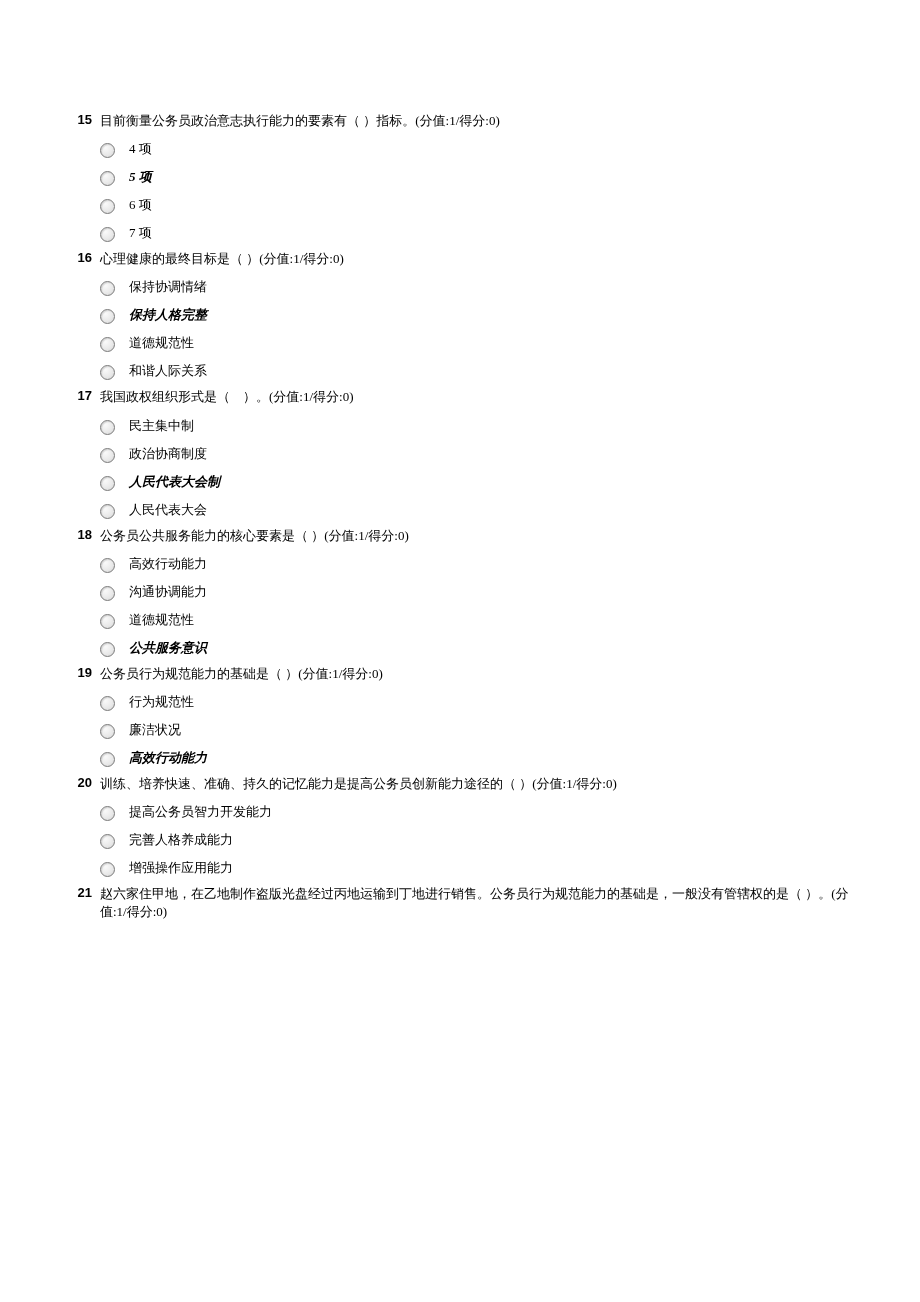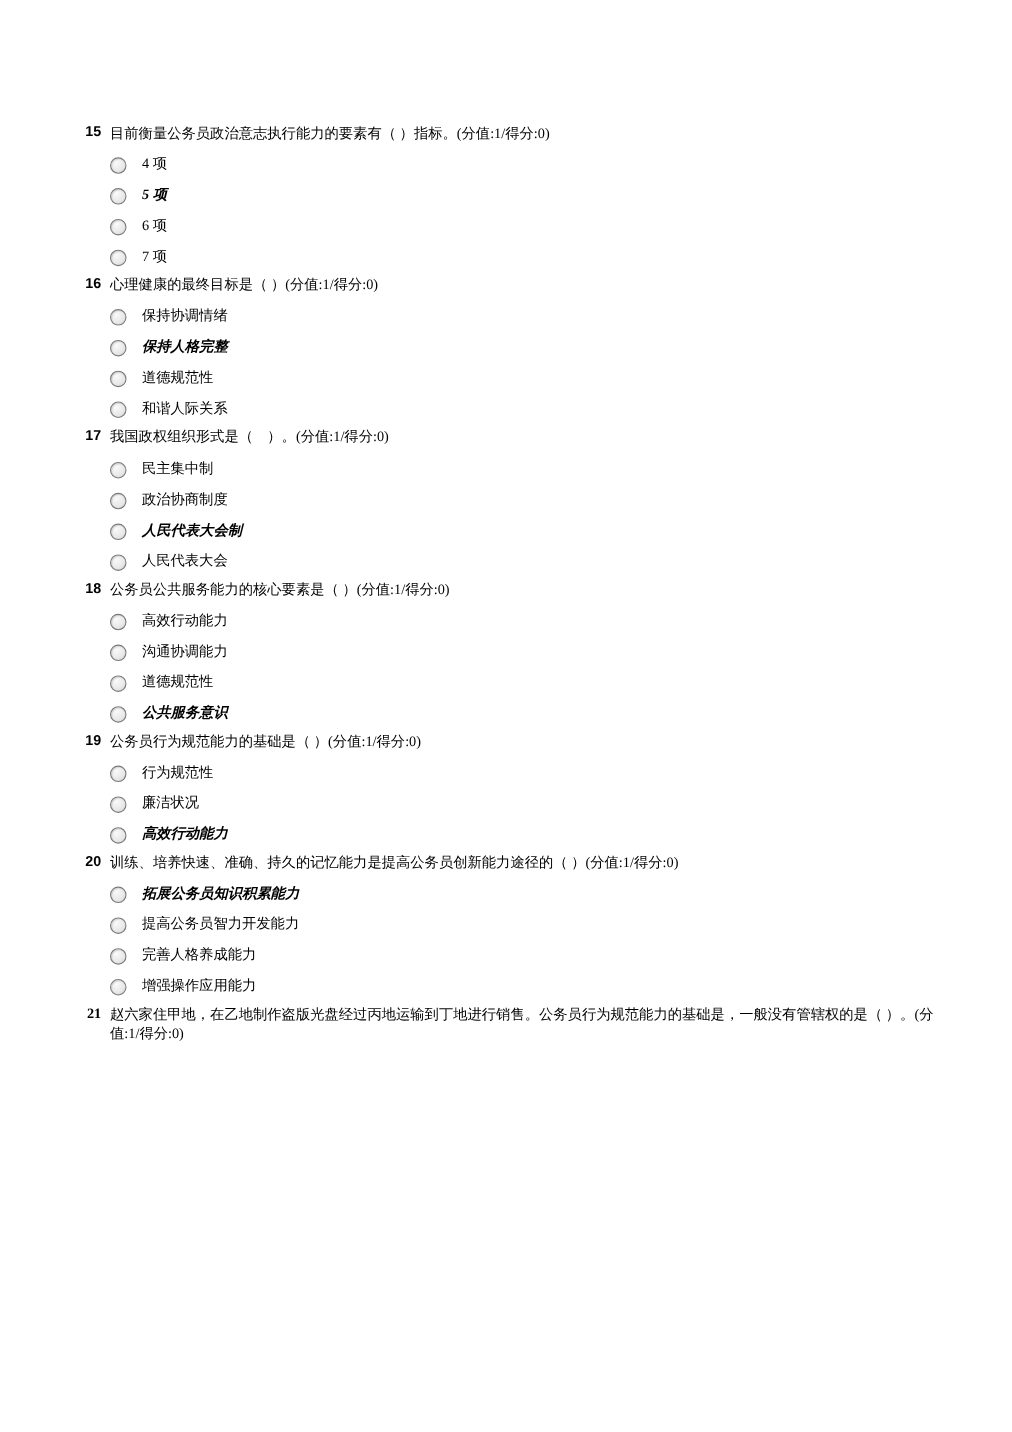--- a/index.html
+++ b/index.html
@@ -22,21 +22,21 @@
   .q-num {
     width: 32px;
     flex-shrink: 0;
     font-family: Arial, sans-serif;
     font-weight: bold;
     text-align: right;
     padding-right: 8px;
     padding-top: 2px;
   }
   .q-num.alt {
-    font-family: Liberation Serif, serif;
+    font-family: Liberation Sans, sans-serif;
   }
   .q-text {
     flex: 1;
     padding-top: 2px;
     line-height: 1.4;
   }
   .options {
     margin-left: 40px;
   }
   .opt-row {
@@ -183,24 +183,20 @@
       </div>
     </div>
     <div class="question">
       <div class="q-row">
         <div class="q-num">20</div>
         <div class="q-text">训练、培养快速、准确、持久的记忆能力是提高公务员创新能力途径的（ ）(分值:1/得分:0)</div>
       </div>
       <div class="options">
         <div class="opt-row">
           <span class="radio"></span>
-          <span class="opt-text bold">拓展公务员知识积累能力</span>
-        </div>
-        <div class="opt-row">
-          <span class="radio"></span>
           <span class="opt-text">提高公务员智力开发能力</span>
         </div>
         <div class="opt-row">
           <span class="radio"></span>
           <span class="opt-text">完善人格养成能力</span>
         </div>
         <div class="opt-row">
           <span class="radio"></span>
           <span class="opt-text">增强操作应用能力</span>
         </div>

